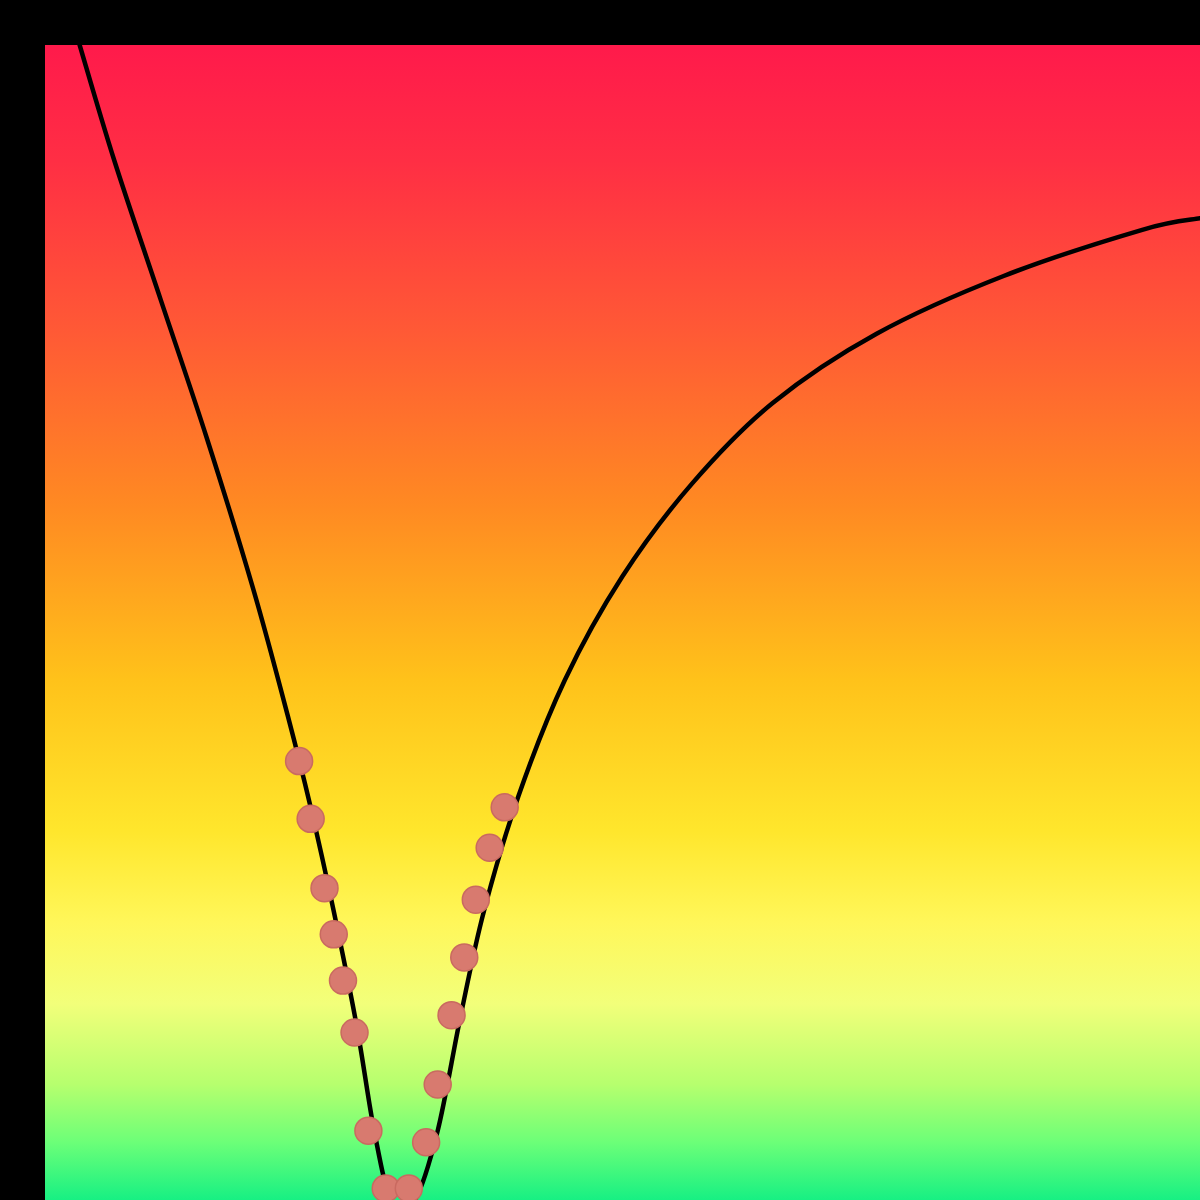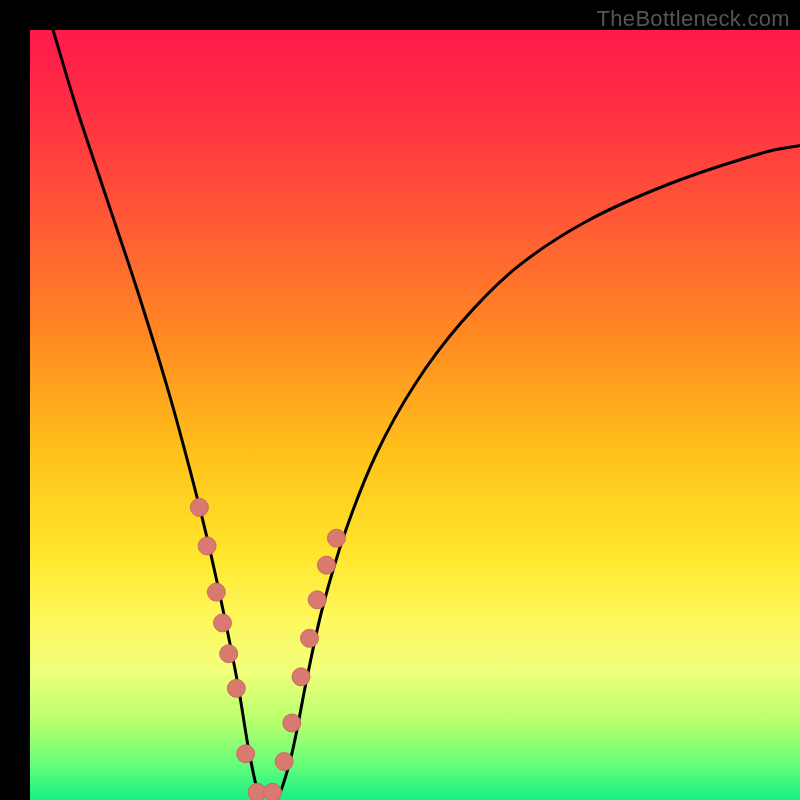--- a/index.html
+++ b/index.html
@@ -85,15 +85,14 @@
           <circle cx="271.04" cy="646.8" r="9" fill="#d87a6f" stroke="#c96a60" stroke-width="1"></circle>
           <circle cx="279.51" cy="608.3" r="9" fill="#d87a6f" stroke="#c96a60" stroke-width="1"></circle>
           <circle cx="287.21" cy="569.8" r="9" fill="#d87a6f" stroke="#c96a60" stroke-width="1"></circle>
           <circle cx="296.45" cy="535.15" r="9" fill="#d87a6f" stroke="#c96a60" stroke-width="1"></circle>
           <circle cx="306.46" cy="508.2" r="9" fill="#d87a6f" stroke="#c96a60" stroke-width="1"></circle>
         </g>
     </svg>
 
   </div>
 
-  <div class="attribution">TheBottleneck.com</div>
 
 </div>
 
 </body></html>

